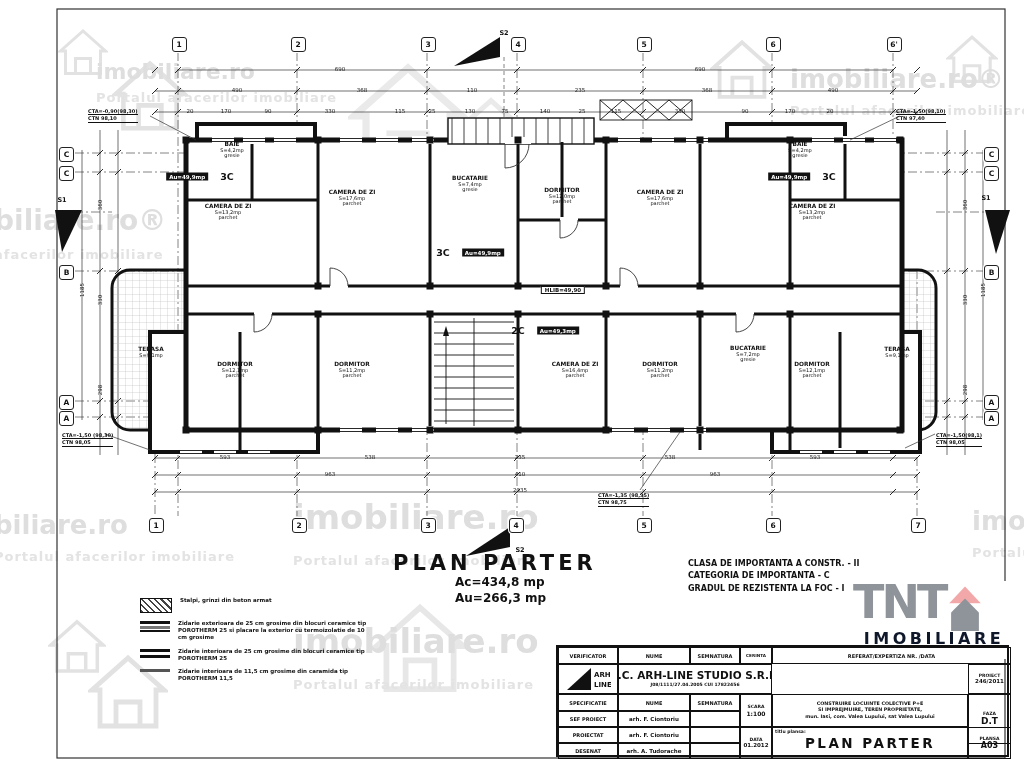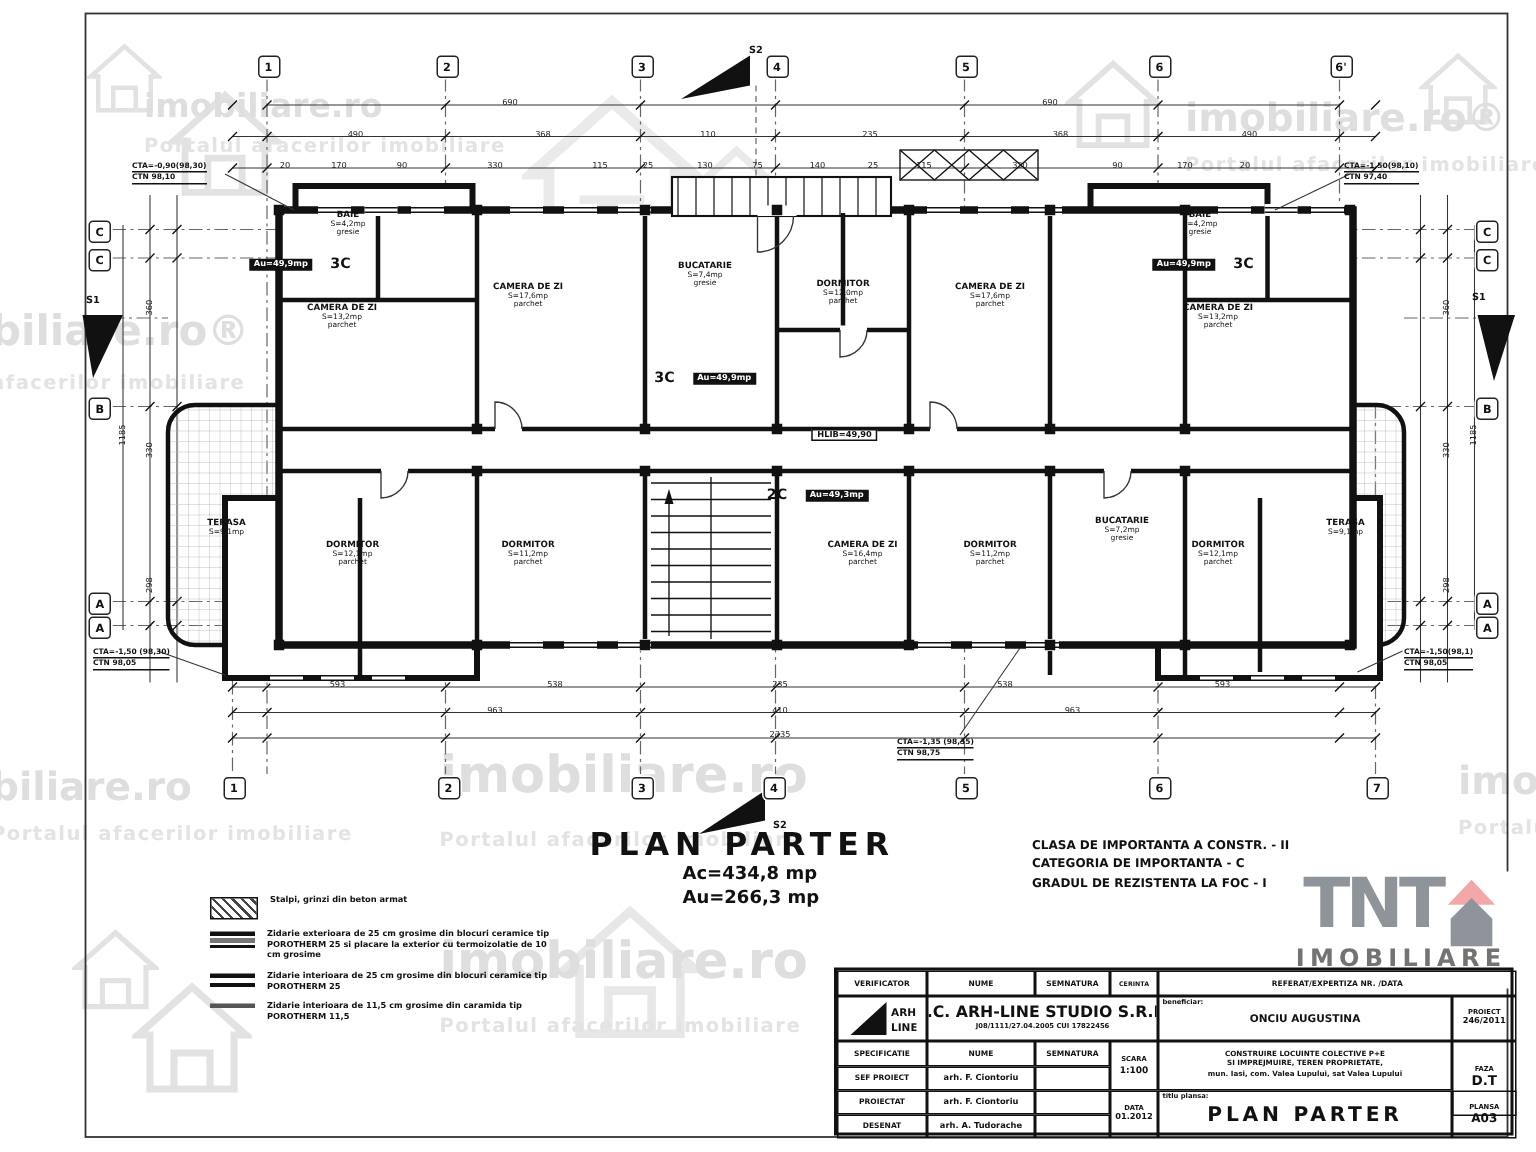--- a/index.html
+++ b/index.html
@@ -37,23 +37,23 @@
   #legend{position:absolute;left:140px;top:597px;width:230px;z-index:3;}
   .leg{display:flex;gap:8px;margin-bottom:7px;align-items:flex-start;}
   .leg .sw{flex:0 0 30px;margin-top:1px;}
   .leg .lt{font-size:5.5px;font-weight:bold;line-height:1.25;color:#111;}
   .sw-hatch{height:13px;border:1px solid #111;background:repeating-linear-gradient(45deg,#444 0 1.6px,#fff 1.6px 4.5px);}
   .sw-wall3{height:11px;background:linear-gradient(#111 0 3px,#fff 3px 4.5px,#777 4.5px 7.5px,#fff 7.5px 9px,#111 9px 11px);}
   .sw-wall2{height:9px;background:linear-gradient(#111 0 3px,#fff 3px 6px,#111 6px 9px);}
   .sw-wall1{height:3px;background:#555;margin-top:4px;}
   
   #tnt{position:absolute;left:853px;top:581px;width:162px;height:78px;background:#fff;z-index:4;text-align:center;}
-  #tnt .row{display:flex;align-items:flex-start;justify-content:center;gap:2px;}
+  #tnt .row{display:flex;align-items:flex-start;gap:2px;}
   #tnt .tnt-txt{font-size:46px;font-weight:bold;letter-spacing:-3px;color:#8e949a;line-height:.95;}
-  #tnt .imo{font-size:16px;letter-spacing:3.5px;color:#737373;font-weight:bold;margin-top:-2px;}
+  #tnt .imo{font-size:16px;letter-spacing:3.5px;color:#0f172a;font-weight:bold;margin-top:-2px;}
   
   #tb{position:absolute;left:556px;top:645px;width:453px;height:112px;border:2px solid #111;
       box-sizing:border-box;z-index:5;background:transparent;}
   .cell{position:absolute;border:1px solid #111;box-sizing:border-box;overflow:hidden;
         display:flex;align-items:center;justify-content:center;text-align:center;background:transparent;}
   .c-h{font-size:5px;font-weight:bold;}
   .c-lab{position:absolute;top:1px;left:2px;font-size:4.5px;font-weight:bold;text-align:left;}
   .company{flex-direction:column;line-height:1.1;}
   .company .l1{font-size:10.5px;font-weight:bold;white-space:nowrap;}
   .company .l2{font-size:4.5px;font-weight:bold;margin-top:2px;}
@@ -576,24 +576,20 @@
       <svg width="46" height="26" viewBox="0 0 46 26">
         <polygon points="2,24 26,24 26,2" fill="#111"></polygon>
         <text x="29" y="11" font-size="7" font-weight="bold" font-family="DejaVu Sans" fill="#111">ARH</text>
         <text x="29" y="21" font-size="7" font-weight="bold" font-family="DejaVu Sans" fill="#111">LINE</text>
       </svg>
     </div>
     <div class="cell company" style="left:60px;top:17px;width:154px;height:30px">
       <div class="l1">S.C. ARH-LINE STUDIO S.R.L.</div>
       <div class="l2">J08/1111/27.04.2005      CUI 17822456</div>
     </div>
-    <div class="cell" style="left:214px;top:17px;width:196px;height:30px">
-      <span class="c-lab">beneficiar:</span>
-      <span style="font-size:7px;font-weight:bold">ONCIU AUGUSTINA</span>
-    </div>
     <div class="cell v-two" style="left:410px;top:17px;width:43px;height:30px">
       <span style="font-size:4.5px;font-weight:bold">PROIECT</span>
       <span style="font-size:5.5px;font-weight:bold">246/2011</span>
     </div>
 
     <div class="cell c-h" style="left:0;top:47px;width:60px;height:17px">SPECIFICATIE</div>
     <div class="cell c-h" style="left:60px;top:47px;width:72px;height:17px">NUME</div>
     <div class="cell c-h" style="left:132px;top:47px;width:50px;height:17px">SEMNATURA</div>
     <div class="cell v-two" style="left:182px;top:47px;width:32px;height:33px">
       <span style="font-size:4.5px;font-weight:bold">SCARA</span>

